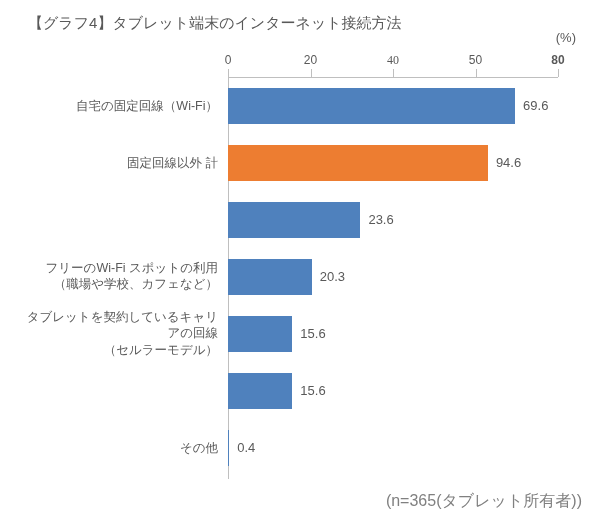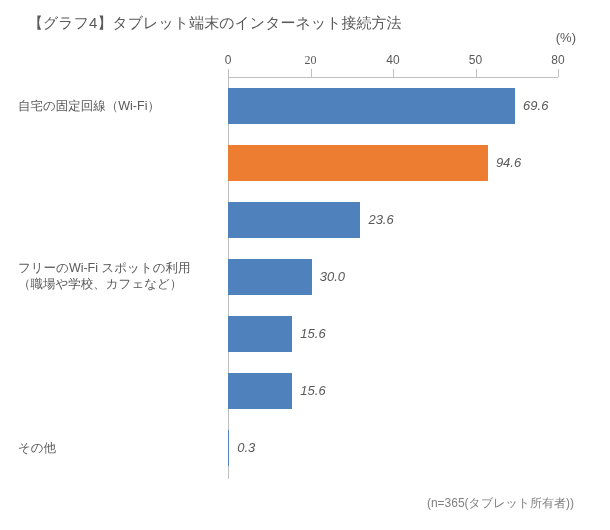--- a/index.html
+++ b/index.html
@@ -79,92 +79,93 @@
   .bar {
     height: 36px;
     background: #4f81bd;
   }
   .bar.orange { background: #ed7d31; }
   .value-label {
     margin-left: 8px;
     font-size: 13px;
     color: #595959;
     white-space: nowrap;
-    font-style: italic;
   }
   .cat-label {
     position: absolute;
     right: 100%;
     padding-right: 10px;
     width: 210px;
-    text-align: left;
+    text-align: right;
     font-size: 12.5px;
     color: #595959;
     line-height: 1.35;
     top: 50%;
     transform: translateY(-50%);
   }
   .footnote {
     position: absolute;
-    right: 36px;
+    right: 28px;
     bottom: 18px;
-    font-size: 12px;
+    font-size: 16px;
     color: #808080;
     margin-top: 12px;
   }
 </style>
 </head>
 <body>
 
 <div class="title">【グラフ4】タブレット端末のインターネット接続方法</div>
 <div class="unit">(%)</div>
 
 <div class="chart">
   <div class="axis-line"></div>
   <div id="ticks">
       <div class="tick" style="left: 0%;"></div>
       <div class="tick-label" style="left: 0%;">0</div>
       <div class="tick" style="left: 25%;"></div>
-      <div class="tick-label" style="left: 25%; font-family: Liberation Serif, serif;">20</div>
+      <div class="tick-label" style="left: 25%;">20</div>
       <div class="tick" style="left: 50%;"></div>
-      <div class="tick-label" style="left: 50%;">40</div>
+      <div class="tick-label" style="left: 50%; font-family: Liberation Serif, serif;">40</div>
       <div class="tick" style="left: 75%;"></div>
       <div class="tick-label" style="left: 75%;">50</div>
       <div class="tick" style="left: 100%;"></div>
-      <div class="tick-label" style="left: 100%;">80</div>
+      <div class="tick-label" style="left: 100%; font-weight: bold;">80</div>
     </div>
   <div class="y-axis"></div>
   <div class="plot" id="plot">
       <div class="row">
         <div class="cat-label">自宅の固定回線（Wi-Fi）</div>
         <div class="bar" style="width: 87%;"></div>
         <span class="value-label">69.6</span>
       </div>
       <div class="row">
+        <div class="cat-label">固定回線以外 計</div>
         <div class="bar orange" style="width: 78.75%;"></div>
         <span class="value-label">94.6</span>
       </div>
       <div class="row">
         <div class="bar" style="width: 40.125%;"></div>
         <span class="value-label">23.6</span>
       </div>
       <div class="row">
         <div class="cat-label">フリーのWi-Fi スポットの利用<br>（職場や学校、カフェなど）</div>
         <div class="bar" style="width: 25.375%;"></div>
-        <span class="value-label">30.0</span>
+        <span class="value-label">20.3</span>
       </div>
       <div class="row">
+        <div class="cat-label">タブレットを契約しているキャリアの回線<br>（セルラーモデル）</div>
         <div class="bar" style="width: 19.5%;"></div>
         <span class="value-label">15.6</span>
       </div>
       <div class="row">
         <div class="bar" style="width: 19.5%;"></div>
         <span class="value-label">15.6</span>
       </div>
       <div class="row">
         <div class="cat-label">その他</div>
         <div class="bar" style="width: 0.375%;"></div>
-        <span class="value-label">0.3</span>
+        <span class="value-label">0.4</span>
       </div>
     </div>
 </div>
 
 <div class="footnote">(n=365(タブレット所有者))</div>
 
 </body></html>

